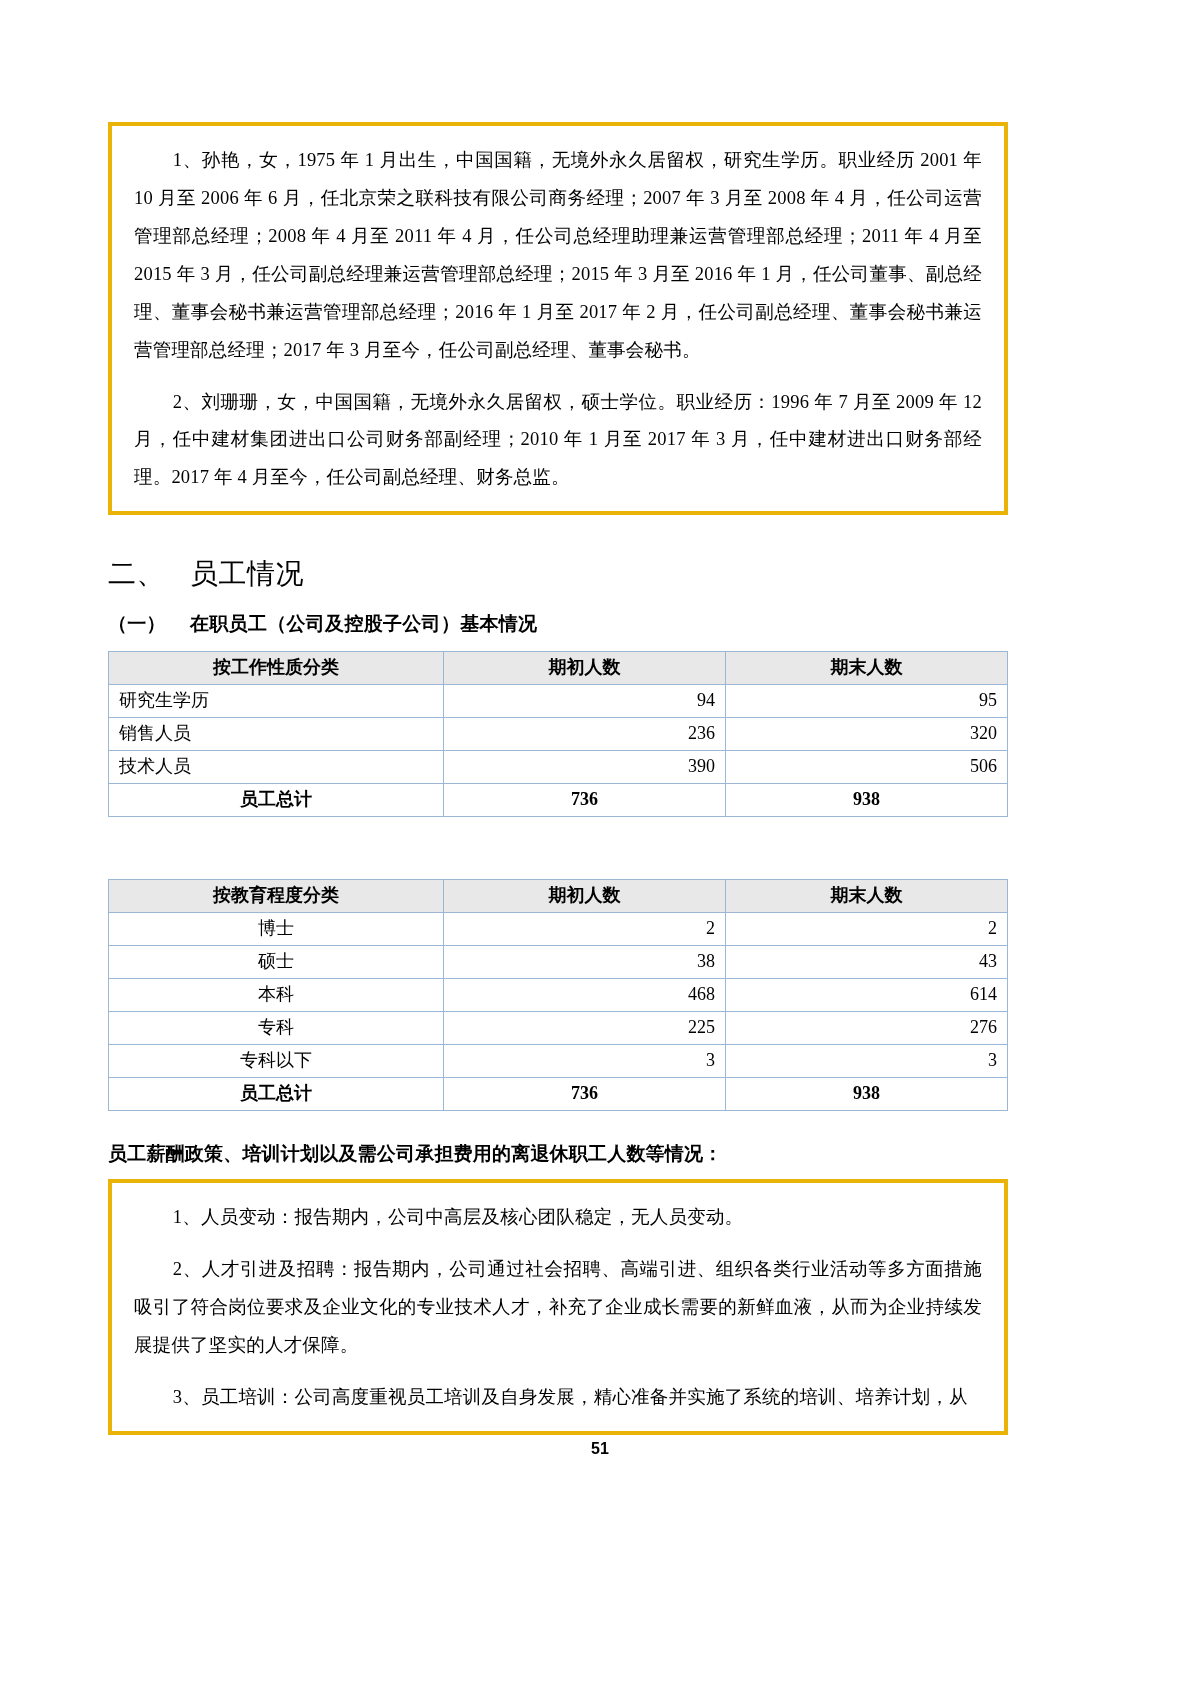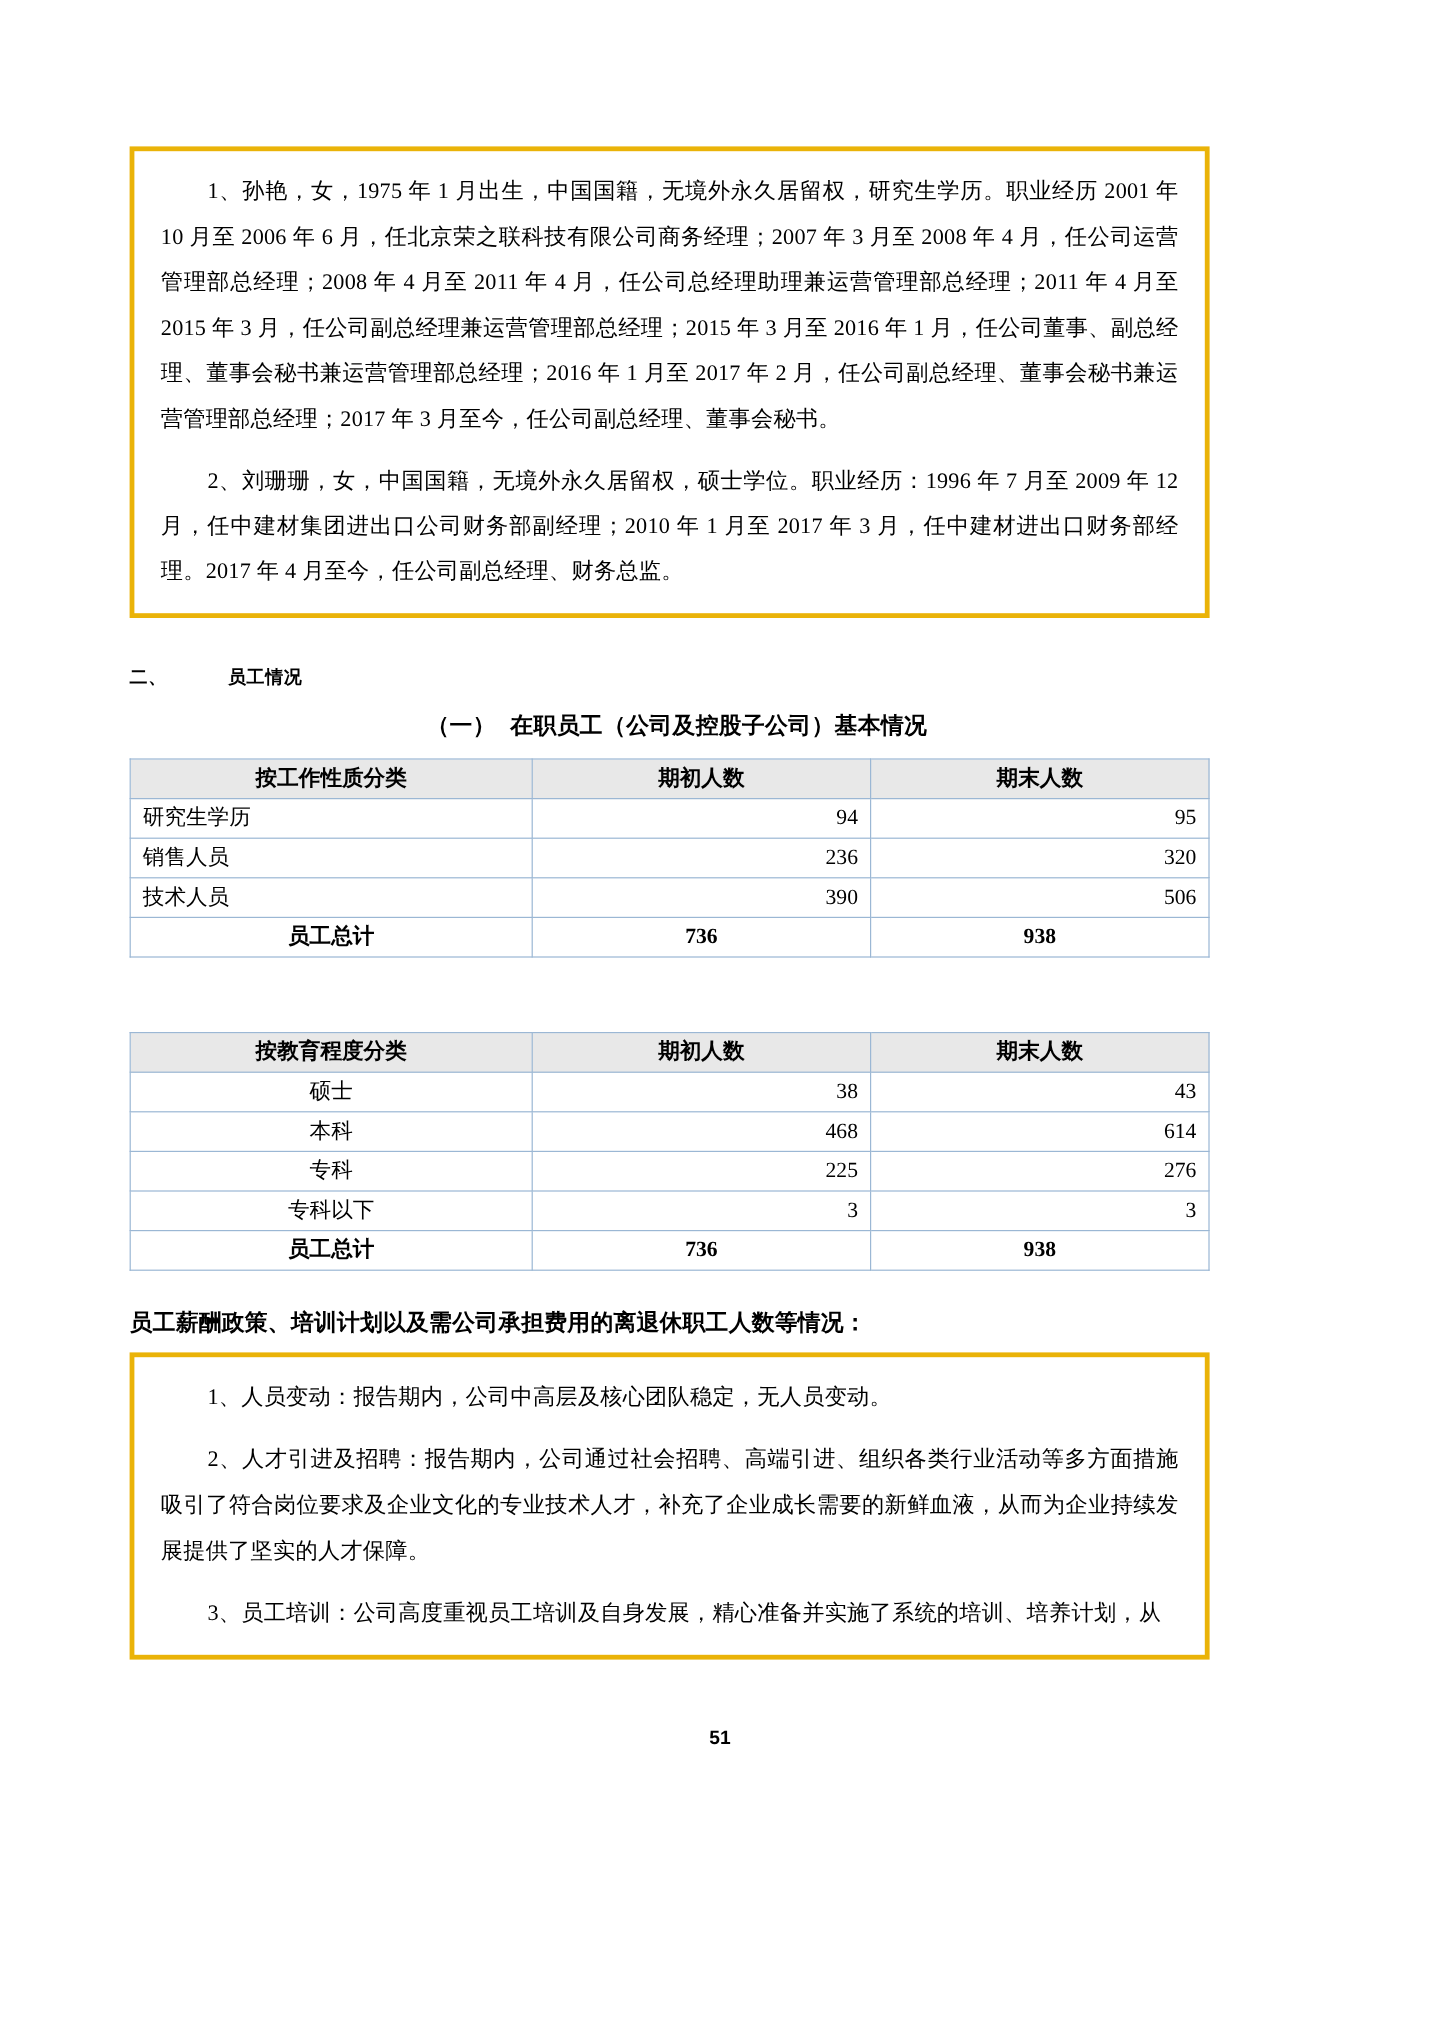--- a/index.html
+++ b/index.html
@@ -37,35 +37,34 @@
     text-align: justify;
     text-indent: 2.1em;
     letter-spacing: 0.2px;
   }
   .box p:last-child {
     margin-bottom: 0;
   }
 
   
   h2.section {
-    font-size: 15px;
-    font-weight: bold;
+    font-size: 28px;
+    font-weight: normal;
     margin: 40px 0 18px 0;
     letter-spacing: 0.5px;
   }
   h2.section .num {
     display: inline-block;
     width: 82px;
   }
   h3.subsection {
     font-size: 19px;
     font-weight: bold;
     margin: 0 0 14px 0;
     letter-spacing: 0.3px;
-    text-align: center;
   }
   h3.subsection .num {
     display: inline-block;
     width: 82px;
   }
 
   
   table.data {
     border-collapse: collapse;
     width: 900px;
@@ -182,20 +181,25 @@
     <table class="data">
       <thead>
         <tr>
           <th>按教育程度分类</th>
           <th>期初人数</th>
           <th>期末人数</th>
         </tr>
       </thead>
       <tbody>
         <tr>
+          <td class="label-center">博士</td>
+          <td class="num">2</td>
+          <td class="num">2</td>
+        </tr>
+        <tr>
           <td class="label-center">硕士</td>
           <td class="num">38</td>
           <td class="num">43</td>
         </tr>
         <tr>
           <td class="label-center">本科</td>
           <td class="num">468</td>
           <td class="num">614</td>
         </tr>
         <tr>

